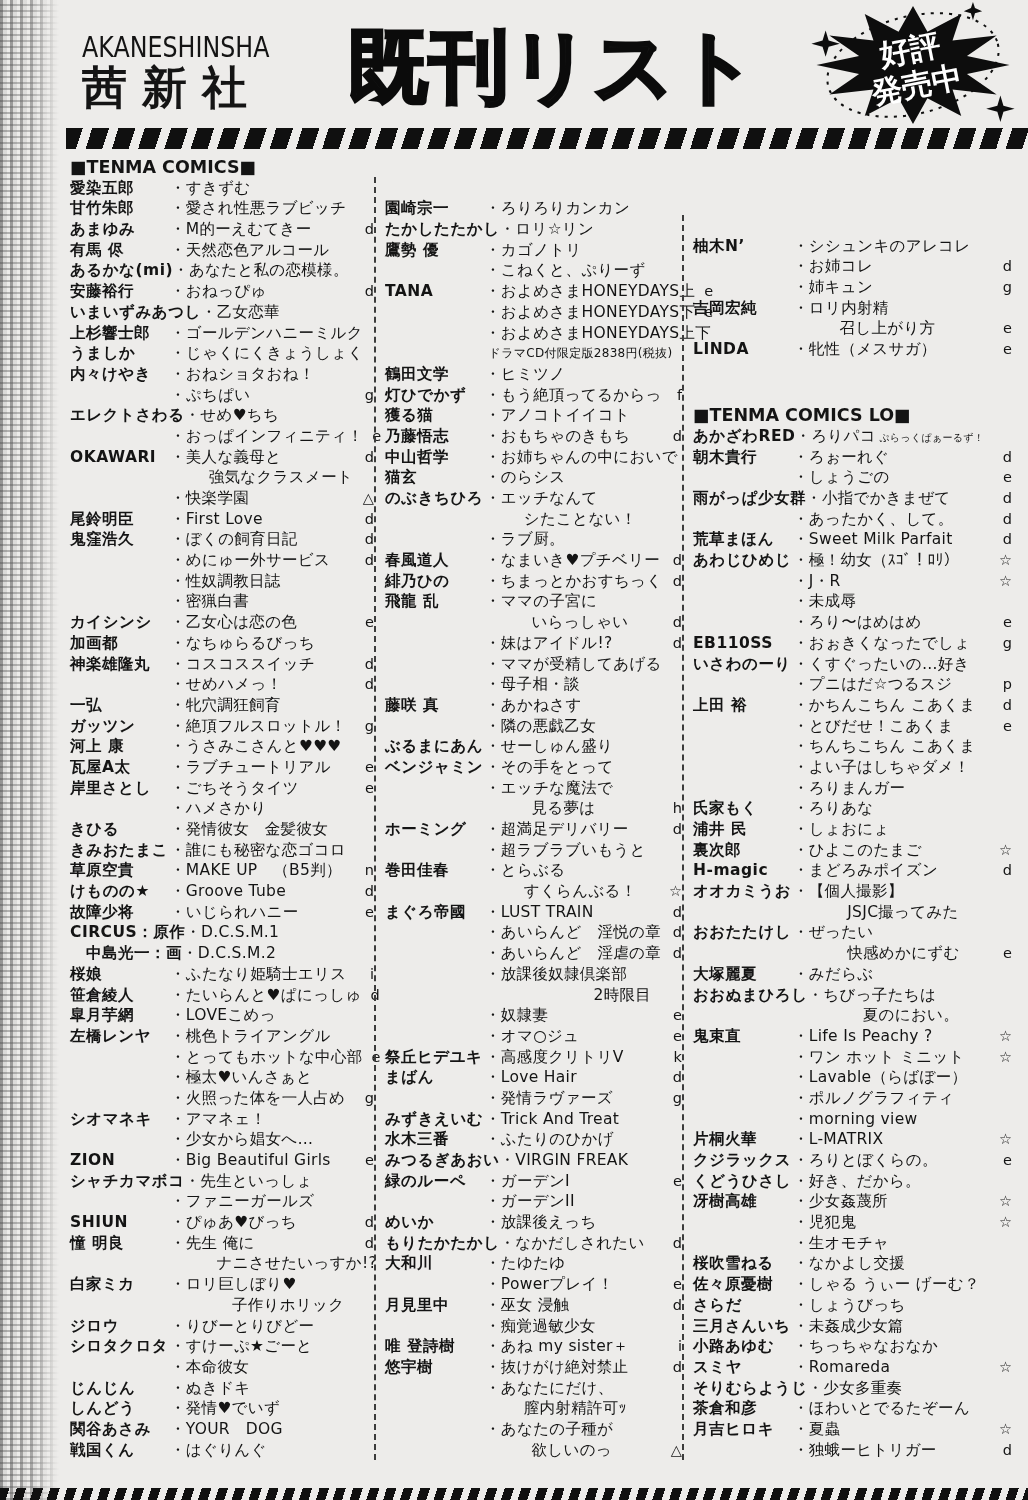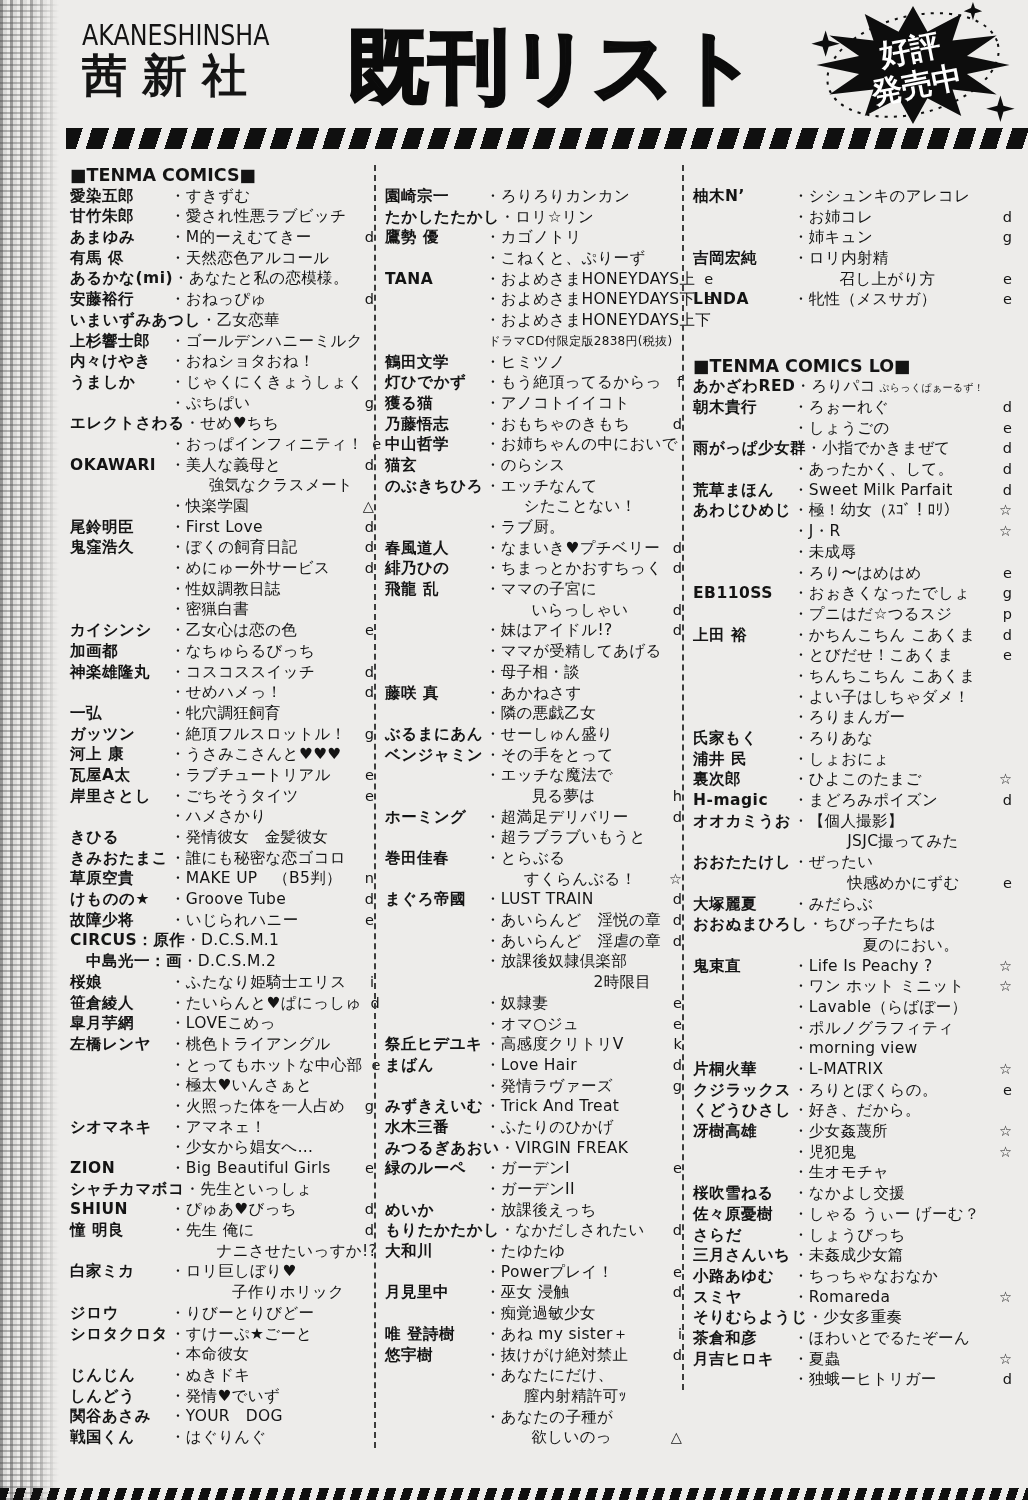--- a/index.html
+++ b/index.html
@@ -10,43 +10,43 @@
   }
   
   .leftstrip{
     position:absolute;left:0;top:0;bottom:0;width:62px;
     background:
       linear-gradient(90deg, rgba(237,236,234,0) 0%, rgba(237,236,234,.25) 55%, #edecea 96%),
       repeating-linear-gradient(0deg, rgba(70,70,70,.38) 0 2px, rgba(0,0,0,0) 2px 6px),
       repeating-linear-gradient(90deg, rgba(60,60,60,.5) 0 3px, rgba(150,150,150,.22) 3px 7px, rgba(0,0,0,0) 7px 10px);
   }
   .header{position:relative;margin-left:66px;height:112px;padding-top:16px;}
-  .pub{position:absolute;left:16px;top:20px;line-height:1;}
+  .pub{position:absolute;left:16px;top:32px;line-height:1;}
   .pub-en{
     display:inline-block;font-size:27px;font-weight:400;letter-spacing:0;
     transform:scale(.88,1.08);transform-origin:left top;white-space:nowrap;
   }
   .pub-jp{
     margin-top:6px;font-size:45px;font-weight:900;letter-spacing:15px;white-space:nowrap;
   }
   .main-title{
     position:absolute;left:282px;top:14px;
     font-size:80px;font-weight:900;letter-spacing:1px;white-space:nowrap;
     -webkit-text-stroke:3px #0b0b0b;
   }
   .badge{position:absolute;right:8px;top:2px;}
   .stripe{
     background:repeating-linear-gradient(108deg,#101010 0 16px,rgba(0,0,0,0) 16px 25px);
   }
   .stripe-top{margin-left:66px;height:21px;}
   .stripe-bottom{position:absolute;left:0;right:0;bottom:0;height:12px;
     background:repeating-linear-gradient(108deg,#101010 0 9px,rgba(0,0,0,0) 9px 16px);}
   .cols{
-    display:flex;align-items:flex-start;
-    margin-left:70px;margin-right:16px;padding-top:8px;margin-top:8px;
+    display:flex;align-items:flex-end;
+    margin-left:70px;margin-right:16px;padding-top:8px;
   }
   .col{box-sizing:border-box;}
   .col-1{width:304px;}
   .col-2{width:308px;border-left:2px dashed #3c3c3c;padding-left:9px;padding-top:21px;}
   .col-3{flex:1;border-left:2px dashed #3c3c3c;padding-left:9px;padding-top:21px;}
   .heading{font-size:17.5px;font-weight:900;height:20.7px;line-height:20.7px;white-space:nowrap;}
   .row{display:flex;height:20.7px;line-height:20.7px;font-size:15.5px;white-space:nowrap;}
   .row.sm{font-size:12px;}
   .author{flex:0 0 auto;min-width:100px;font-weight:900;letter-spacing:.5px;}
   .title{flex:0 1 auto;letter-spacing:.3px;overflow:visible;}
@@ -110,26 +110,26 @@
       </div>
       <div class="row">
         <span class="author">いまいずみあつし</span>
         <span class="title">・乙女恋華</span>
       </div>
       <div class="row">
         <span class="author">上杉響士郎</span>
         <span class="title">・ゴールデンハニーミルク</span>
       </div>
       <div class="row">
+        <span class="author">うましか</span>
+        <span class="title">・じゃくにくきょうしょく</span>
+      </div>
+      <div class="row">
         <span class="author">内々けやき</span>
         <span class="title">・おねショタおね！</span>
-      </div>
-      <div class="row">
-        <span class="author">うましか</span>
-        <span class="title">・じゃくにくきょうしょく</span>
       </div>
       <div class="row">
         <span class="author"></span>
         <span class="title">・ぷちぱい</span>
         <span class="code">g</span>
       </div>
       <div class="row">
         <span class="author">エレクトさわる</span>
         <span class="title">・せめ♥ちち</span>
       </div>
@@ -295,20 +295,24 @@
       <div class="row">
         <span class="author">ZION</span>
         <span class="title">・Big Beautiful Girls</span>
         <span class="code">e</span>
       </div>
       <div class="row">
         <span class="author">シャチカマボコ</span>
         <span class="title">・先生といっしょ</span>
       </div>
       <div class="row">
+        <span class="author"></span>
+        <span class="title">・ファニーガールズ</span>
+      </div>
+      <div class="row">
         <span class="author">SHIUN</span>
         <span class="title">・ぴゅあ♥びっち</span>
         <span class="code">d</span>
       </div>
       <div class="row">
         <span class="author">憧 明良</span>
         <span class="title">・先生 俺に</span>
         <span class="code">d</span>
       </div>
       <div class="row">
@@ -700,20 +704,24 @@
       </div>
       <div class="row">
         <span class="author"></span>
         <span class="title">・ろり〜はめはめ</span>
         <span class="code">e</span>
       </div>
       <div class="row">
         <span class="author">EB110SS</span>
         <span class="title">・おぉきくなったでしょ</span>
         <span class="code">g</span>
+      </div>
+      <div class="row">
+        <span class="author">いさわのーり</span>
+        <span class="title">・くすぐったいの…好き</span>
       </div>
       <div class="row">
         <span class="author"></span>
         <span class="title">・プニはだ☆つるスジ</span>
         <span class="code">p</span>
       </div>
       <div class="row">
         <span class="author">上田 裕</span>
         <span class="title">・かちんこちん こあくま</span>
         <span class="code">d</span>

